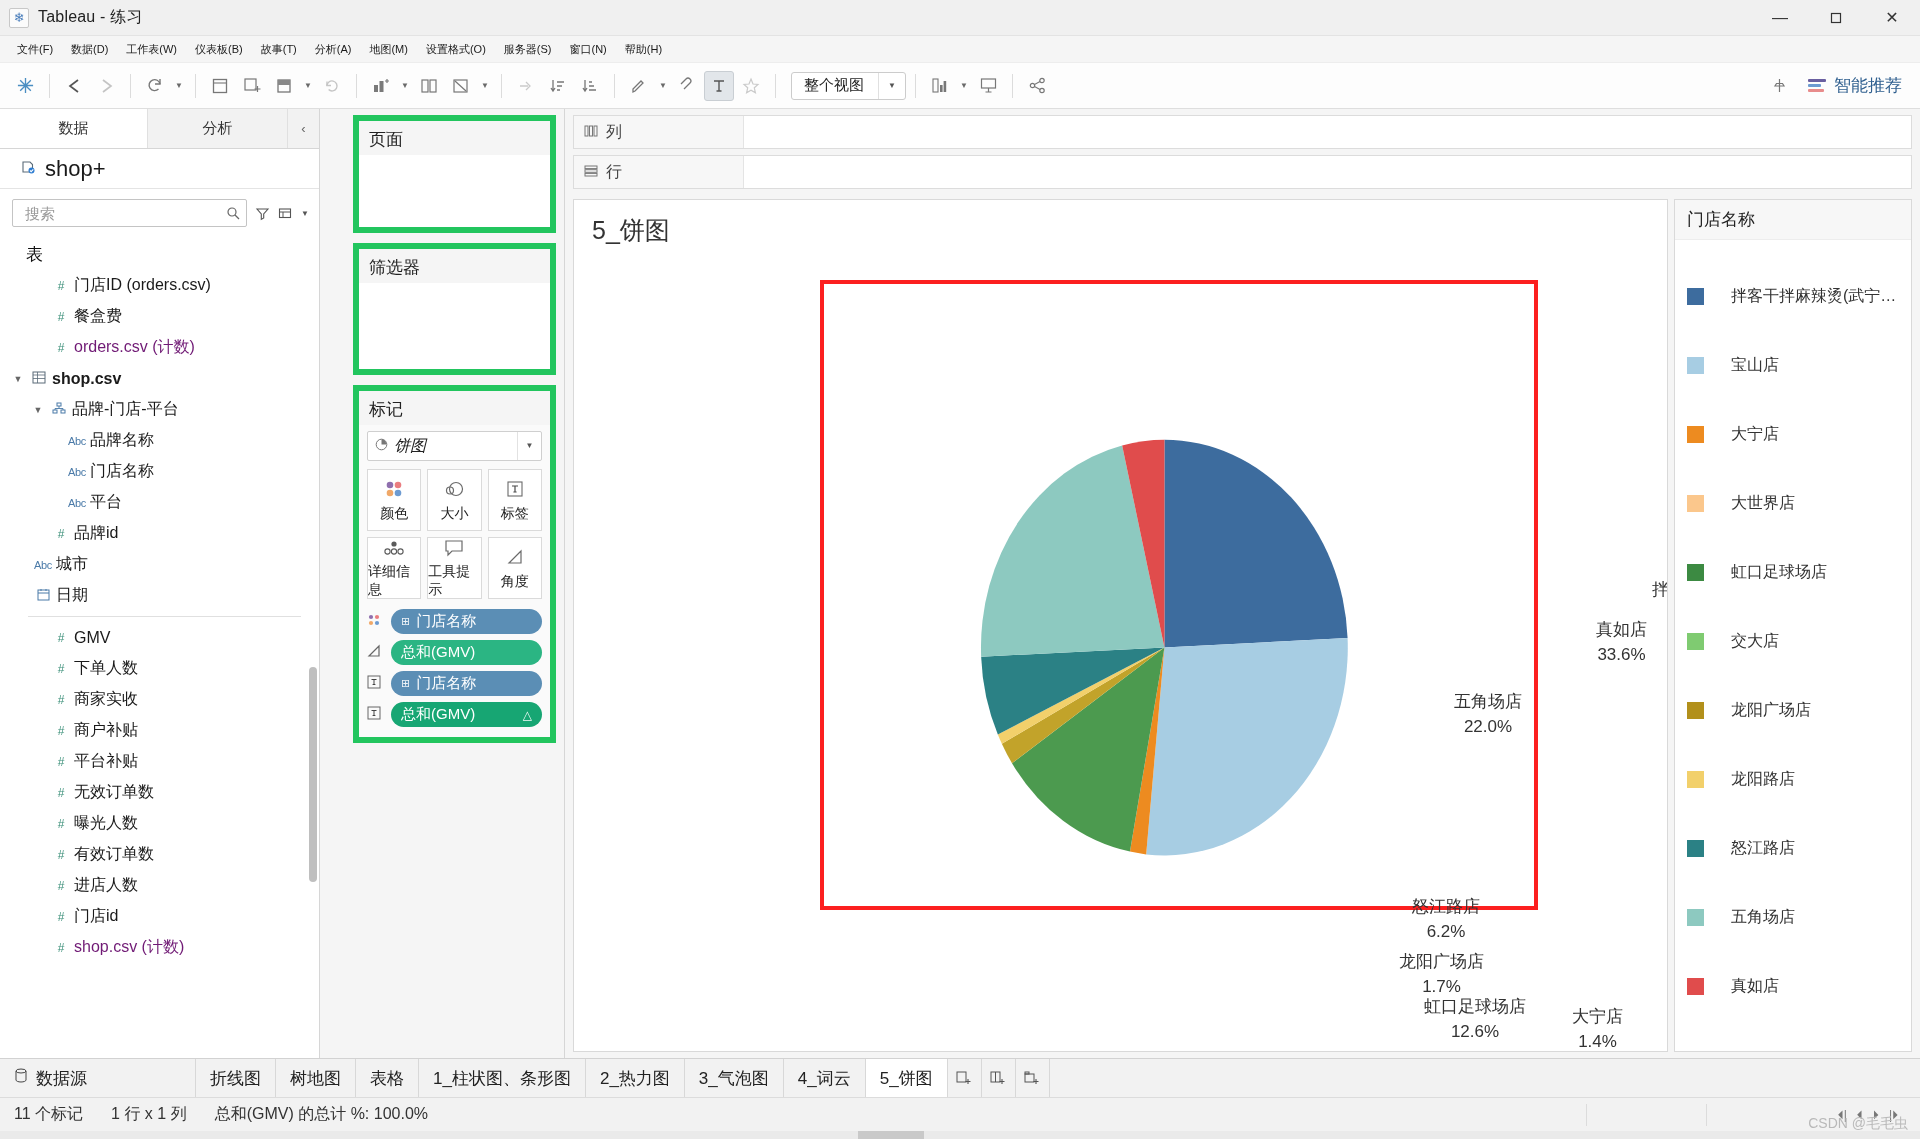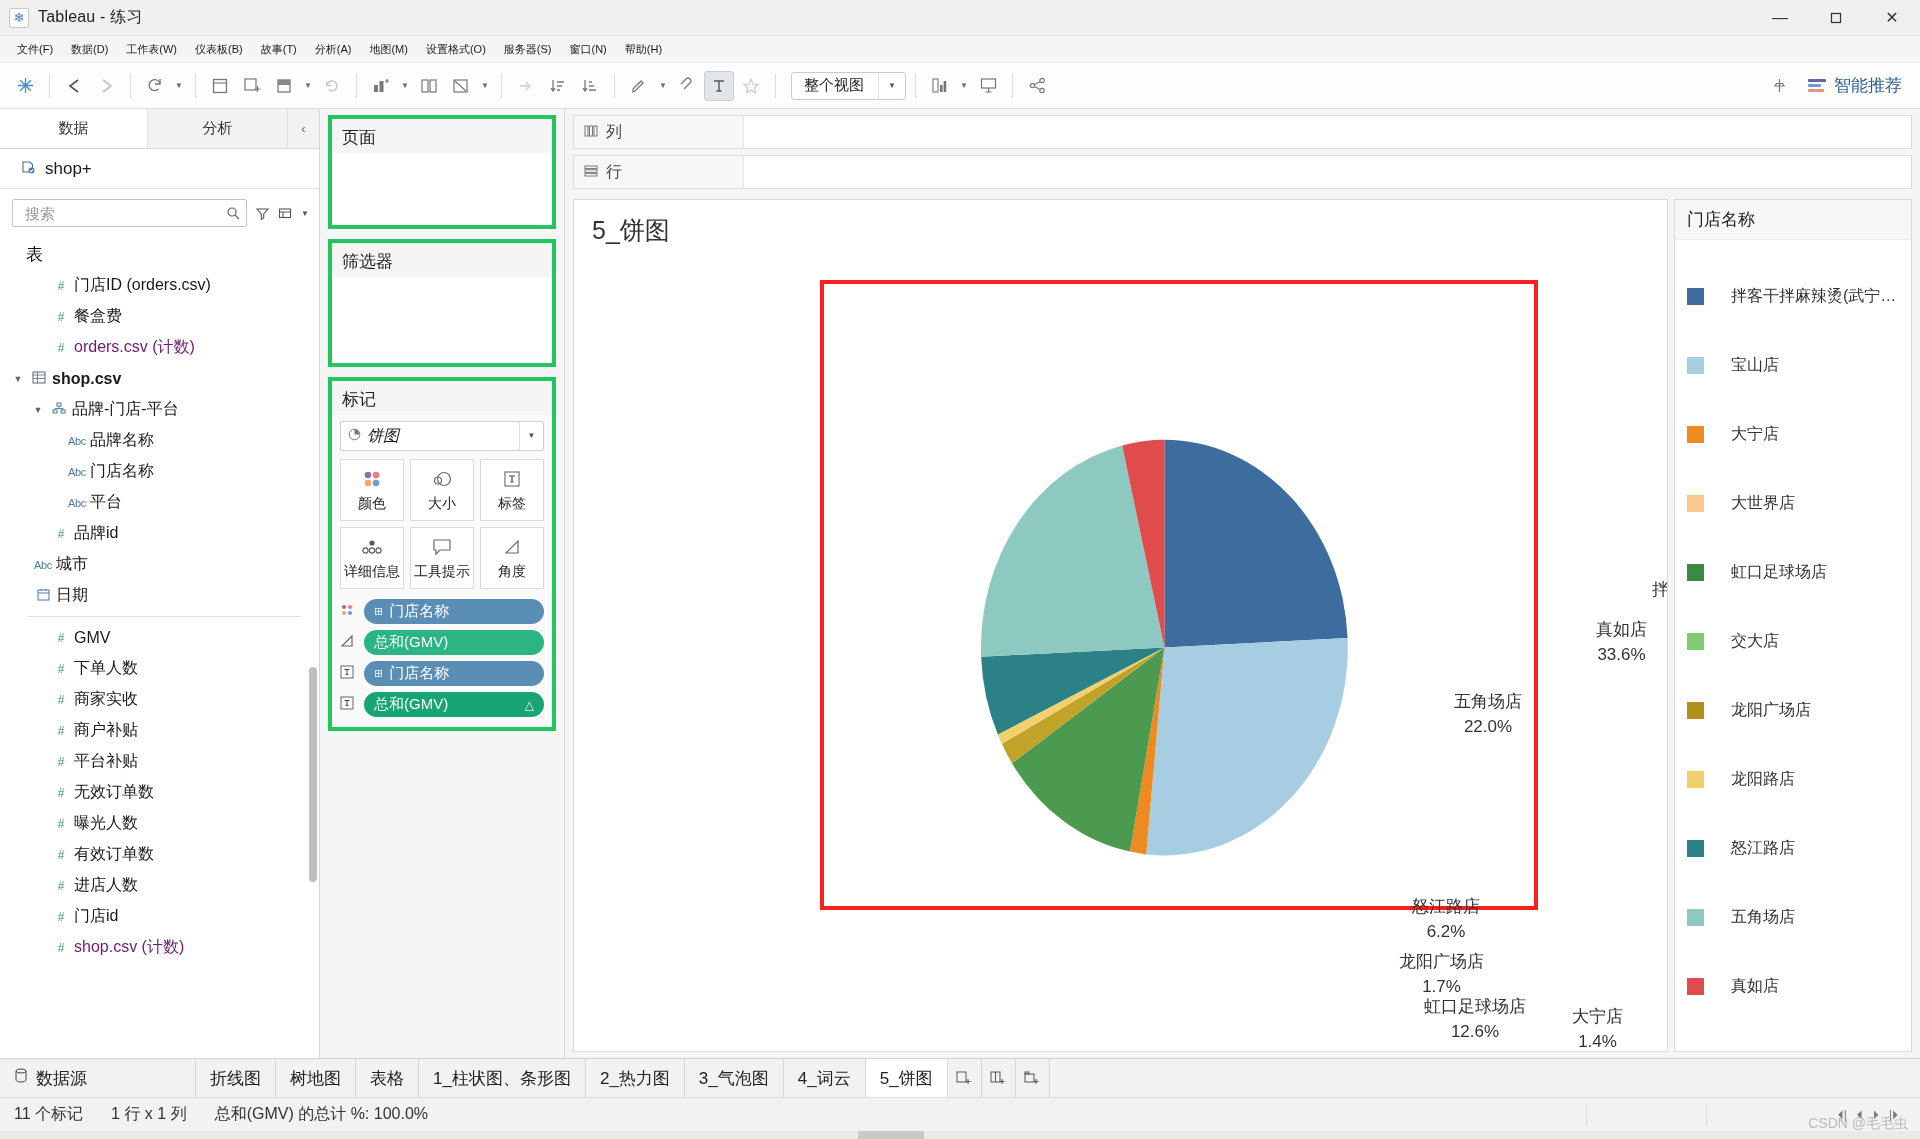--- a/index.html
+++ b/index.html
@@ -68,21 +68,21 @@
   .body { flex: 1 1 auto; display:flex; min-height: 0; background:#fff; }
 
   
   .datapane { width: 320px; flex:none; background:#fff; border-right:1px solid #d6d6d6; display:flex; flex-direction:column; }
   .dp-tabs { display:flex; height: 40px; border-bottom:1px solid #d6d6d6; align-items:stretch; }
   .dp-tab { display:flex; align-items:center; justify-content:center; font-size:15px; color:#333; }
   .dp-tab.a { width: 148px; background:#fff; border-right:1px solid #e0e0e0; }
   .dp-tab.b { width: 140px; background:#f2f2f2; border-right:1px solid #e0e0e0; color:#333; }
   .dp-collapse { flex:1; display:flex; align-items:center; justify-content:center; color:#666; font-size:13px; background:#f2f2f2;}
   .dp-source { height:40px; display:flex; align-items:center; gap:9px; padding-left:20px; border-bottom:1px solid #e4e4e4;}
-  .dp-source .nm { font-size:17px; color:#1a1a1a; }
+  .dp-source .nm { font-size:22px; color:#1a1a1a; }
   .dp-search { height: 48px; display:flex; align-items:center; gap:8px; padding: 0 12px 0 12px; }
   .searchbox {
     flex: 1 1 auto; height: 28px; border:1px solid #c4c4c4; border-radius:2px; background:#fff;
     display:flex; align-items:center; padding: 0 6px 0 10px;
   }
   .searchbox input {
     border:none; outline:none; flex:1; font-size:15px; color:#333; background:transparent;
     font-family: "Liberation Sans", sans-serif;
   }
   .searchbox input::placeholder { color:#9a9a9a; }
@@ -98,21 +98,21 @@
   .fld.ind2 { padding-left: 48px; }
   .fld.ind3 { padding-left: 64px; }
   .fld.italic .tx { color:#701a75; }
   .fld.bold .tx { font-weight:700; }
   .fld .exp { width:16px; text-align:center; color:#666; font-size:9px; flex:none; }
   .hr-fields { height:1px; background:#e0e0e0; margin: 5px 18px 5px 28px; }
   .dp-scroll { position:absolute; right:2px; top:430px; width:8px; height:215px; background:#bfbfbf; border-radius:4px; }
 
   
   .shelfcol { width: 245px; flex:none; background:#f5f5f5; border-right:1px solid #d6d6d6; padding: 6px 8px 6px 8px; display:flex; flex-direction:column; gap: 10px;}
-  .card { background:#fafafa; border:4px solid #22c55e; }
+  .card { background:#fafafa; border:6px solid #22c55e;margin-left:25px; }
   .card .hd { font-size:17px; color:#222; padding: 7px 10px 4px 10px; background:#f5f5f5; }
   .card .bd { background:#fff; }
   .pages-card .bd { height: 72px; }
   .filters-card .bd { height: 86px; }
   .marks-card { flex: none; }
   .marktype {
     margin: 6px 8px 8px 8px; height: 30px; border:1px solid #cfcfcf; background:#fff;
     display:flex; align-items:center; border-radius:2px;font-style:italic;
   }
   .marktype .mt-ic { width:26px; text-align:center; color:#666; font-size:13px; }

